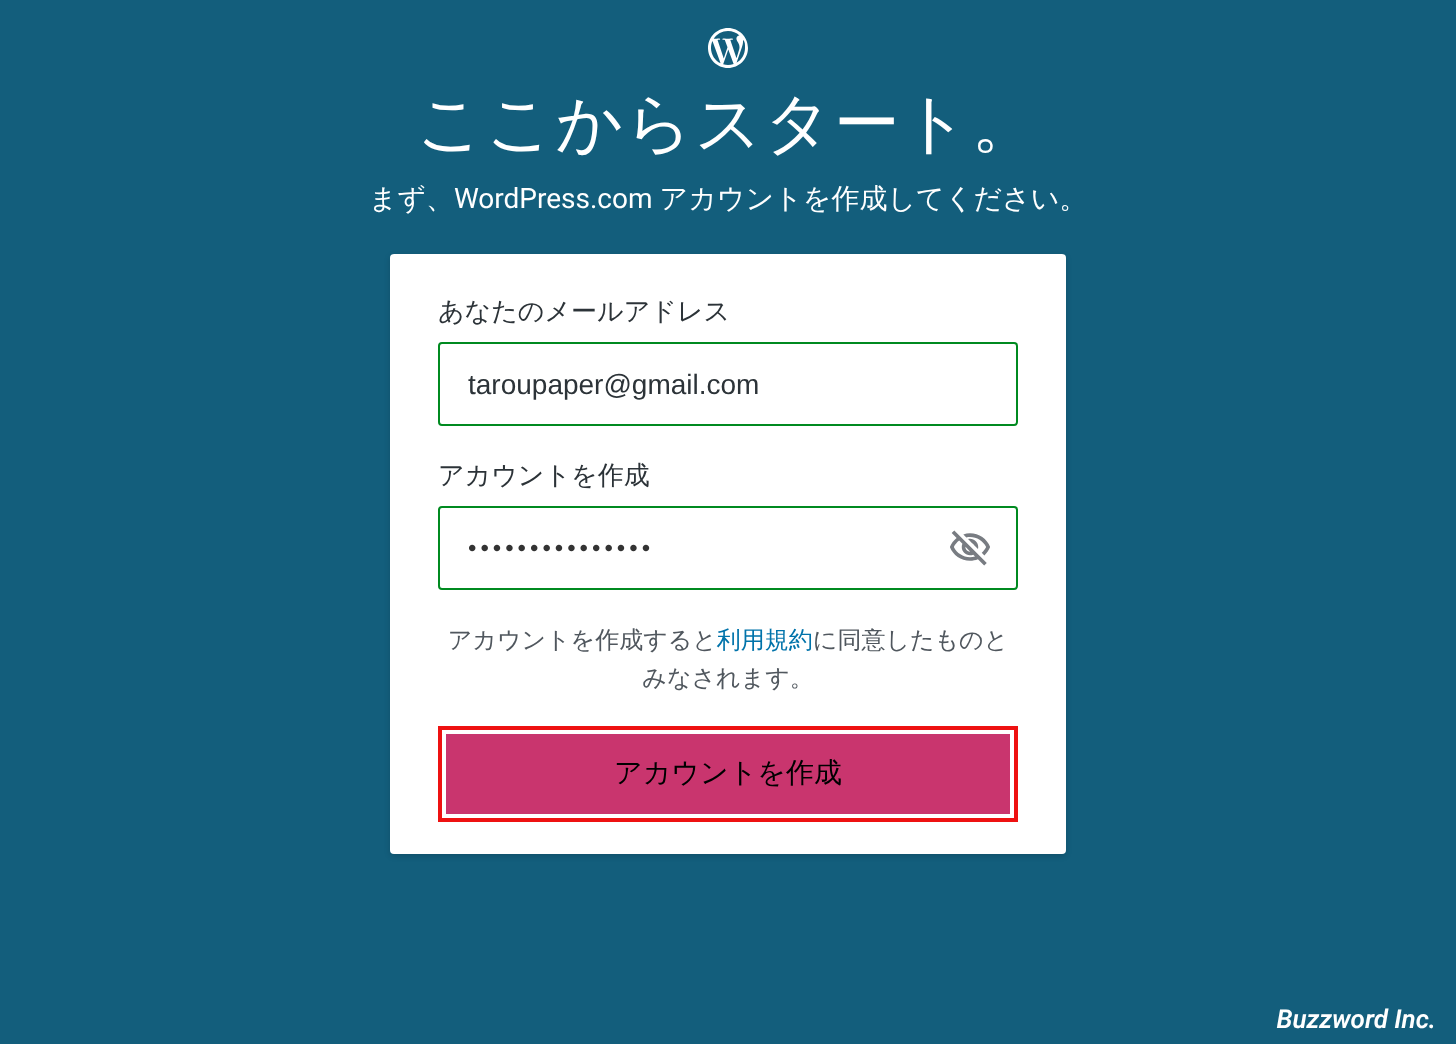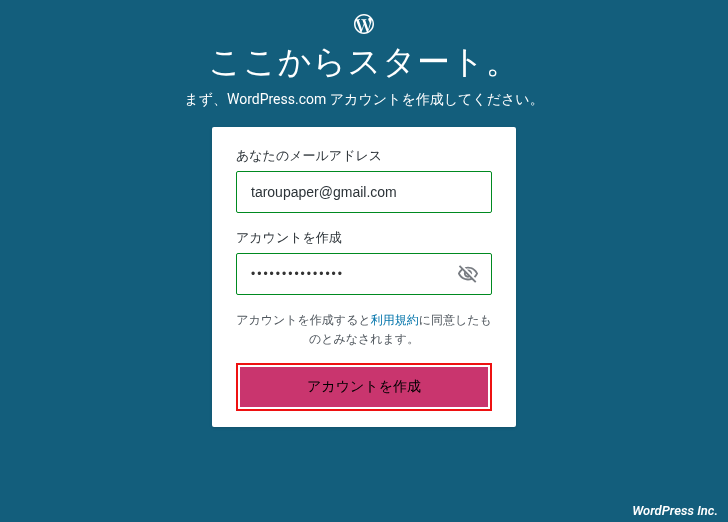--- a/index.html
+++ b/index.html
@@ -37,21 +37,21 @@
       font-size: 33px;
       font-weight: 400;
       margin-bottom: 6px;
       letter-spacing: 1px;
     }
     .subtitle {
       font-size: 14px;
       font-weight: 400;
     }
     .card {
-      width: 304px;
+      width: 338px;
       background: #fff;
       margin: 18px auto 0;
       padding: 20px 24px 16px;
       border-radius: 2px;
       box-shadow: 0 1px 3px rgba(0,0,0,0.15);
     }
     .field {
       margin-bottom: 16px;
     }
     .field-label {
@@ -173,13 +173,13 @@
 
   <div class="terms">
     <span>アカウントを作成すると</span><a class="terms-link">利用規約</a><span>に同意したものとみなされます。</span>
   </div>
 
   <div class="btn-wrap">
     <button class="btn">アカウントを作成</button>
   </div>
 </div>
 
-<div class="footer">WordPress Inc.</div>
+<div class="footer">Buzzword Inc.</div>
 
 </body></html>

